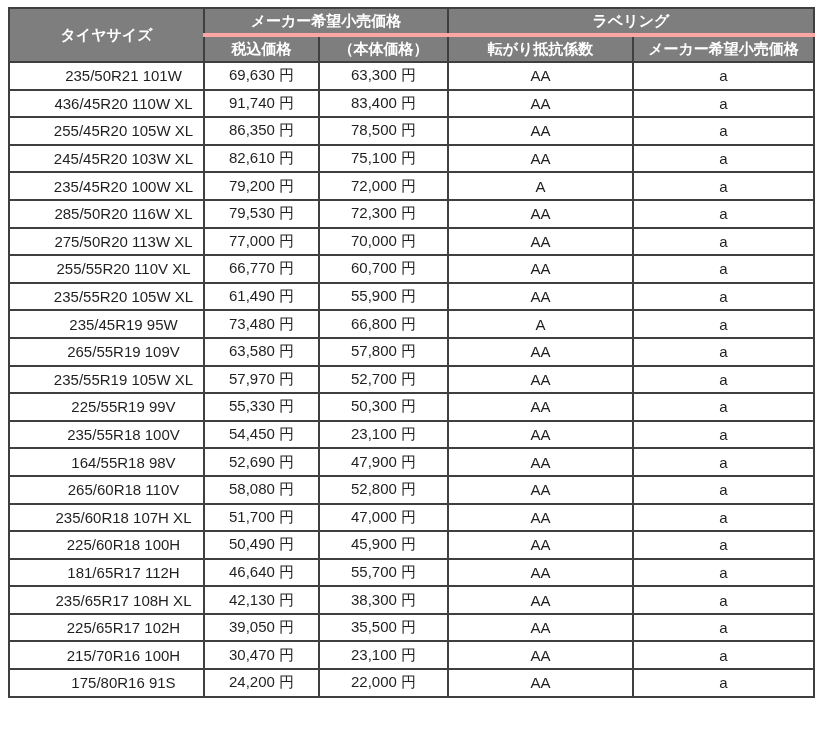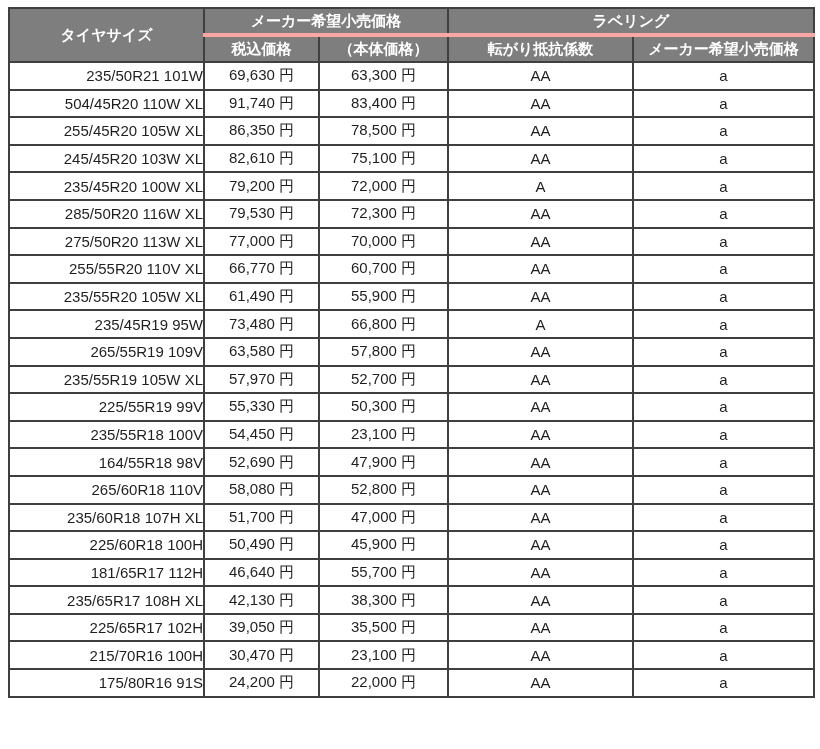--- a/index.html
+++ b/index.html
@@ -41,21 +41,21 @@
   
   .price-table thead tr.group-row th.group-head { border-bottom: 4px solid #fca5a5; margin-left: 44px; }
 
   .price-table td {
     color: #1f1f1f;
     text-align: center;
     height: 27.6px;
     background: #ffffff;
   }
   .price-table td.size-cell {
-    text-align: right;
+    text-align: center;
     padding-left: 34px;
   }
 </style>
 </head>
 <body>
 
 <table class="price-table">
   <colgroup>
     <col class="c-size">
       <col class="c-tax">
@@ -79,21 +79,21 @@
   <tbody>
   <tr>
     <td class="size-cell">235/50R21 101W</td>
     <td>69,630 円</td>
     <td>63,300 円</td>
     <td>AA</td>
     <td>a</td>
   </tr>
 
   <tr>
-    <td class="size-cell">504/45R20 110W XL</td>
+    <td class="size-cell">436/45R20 110W XL</td>
     <td>91,740 円</td>
     <td>83,400 円</td>
     <td>AA</td>
     <td>a</td>
   </tr>
 
   <tr>
     <td class="size-cell">255/45R20 105W XL</td>
     <td>86,350 円</td>
     <td>78,500 円</td>

